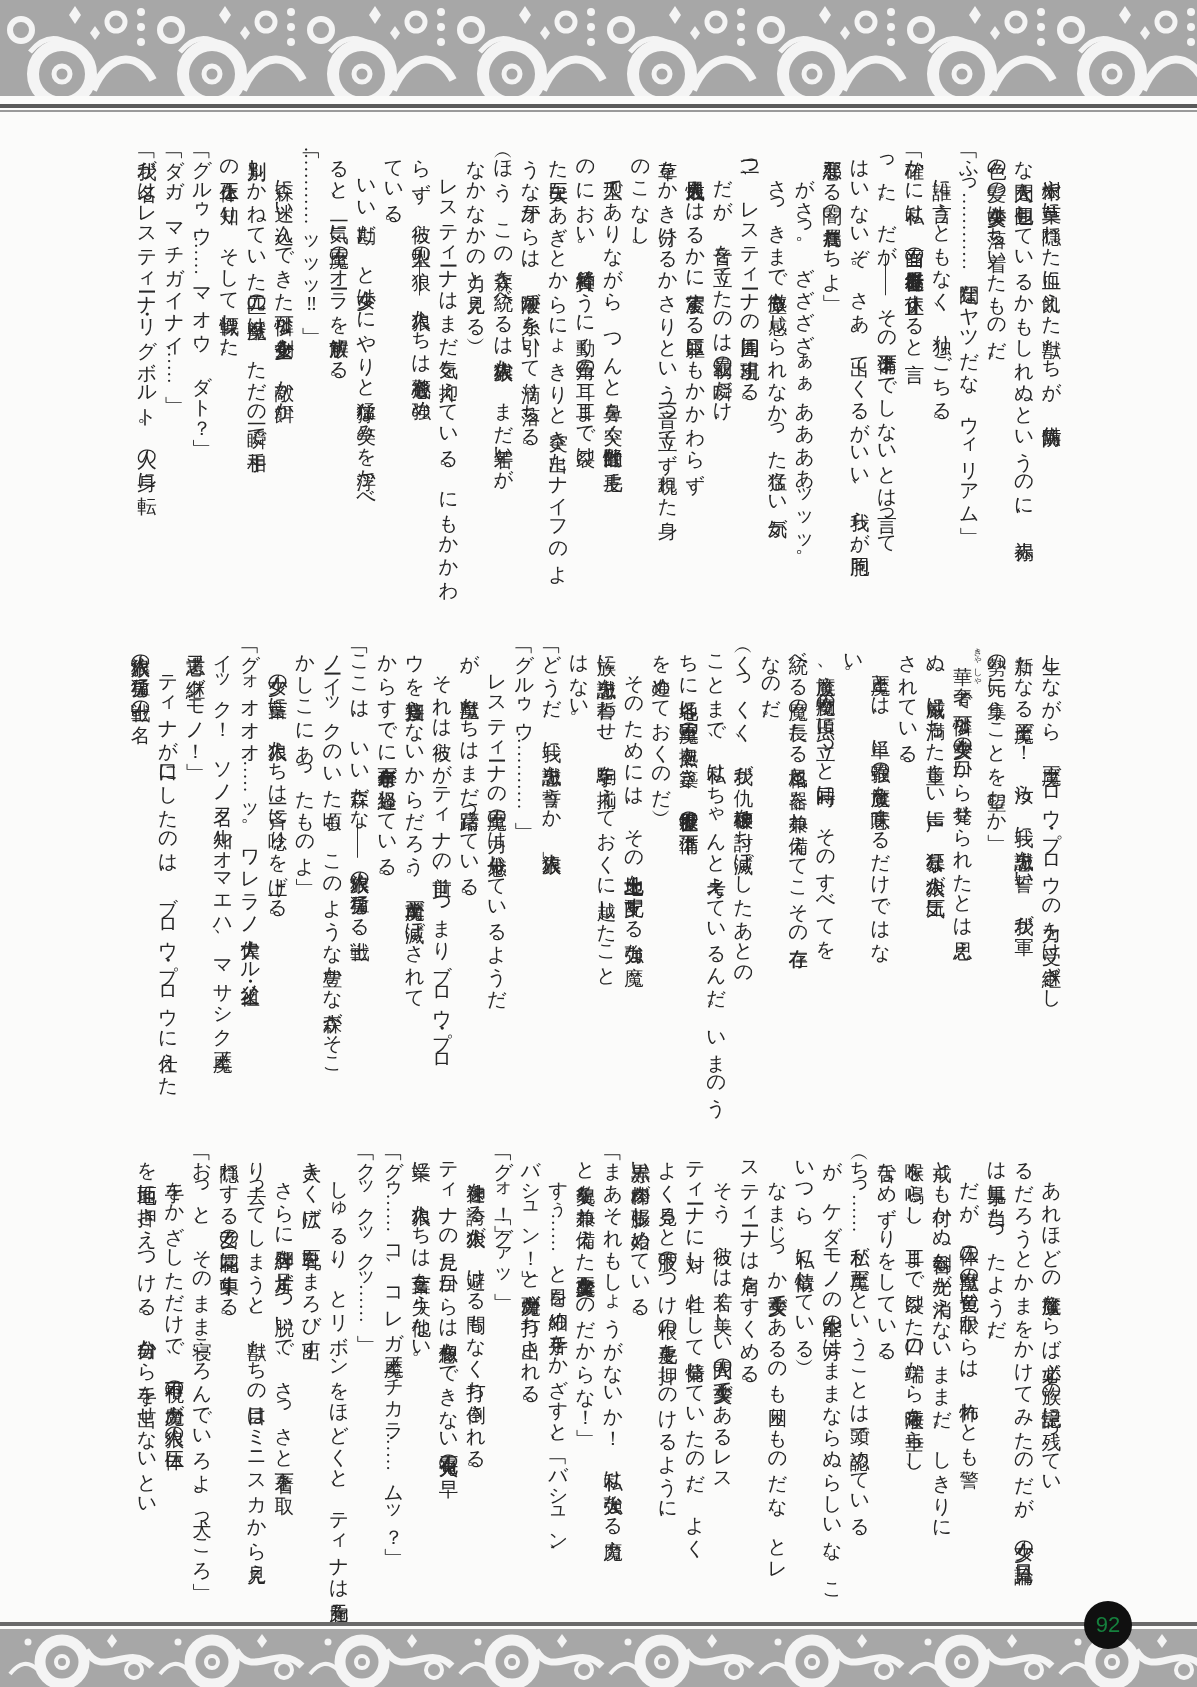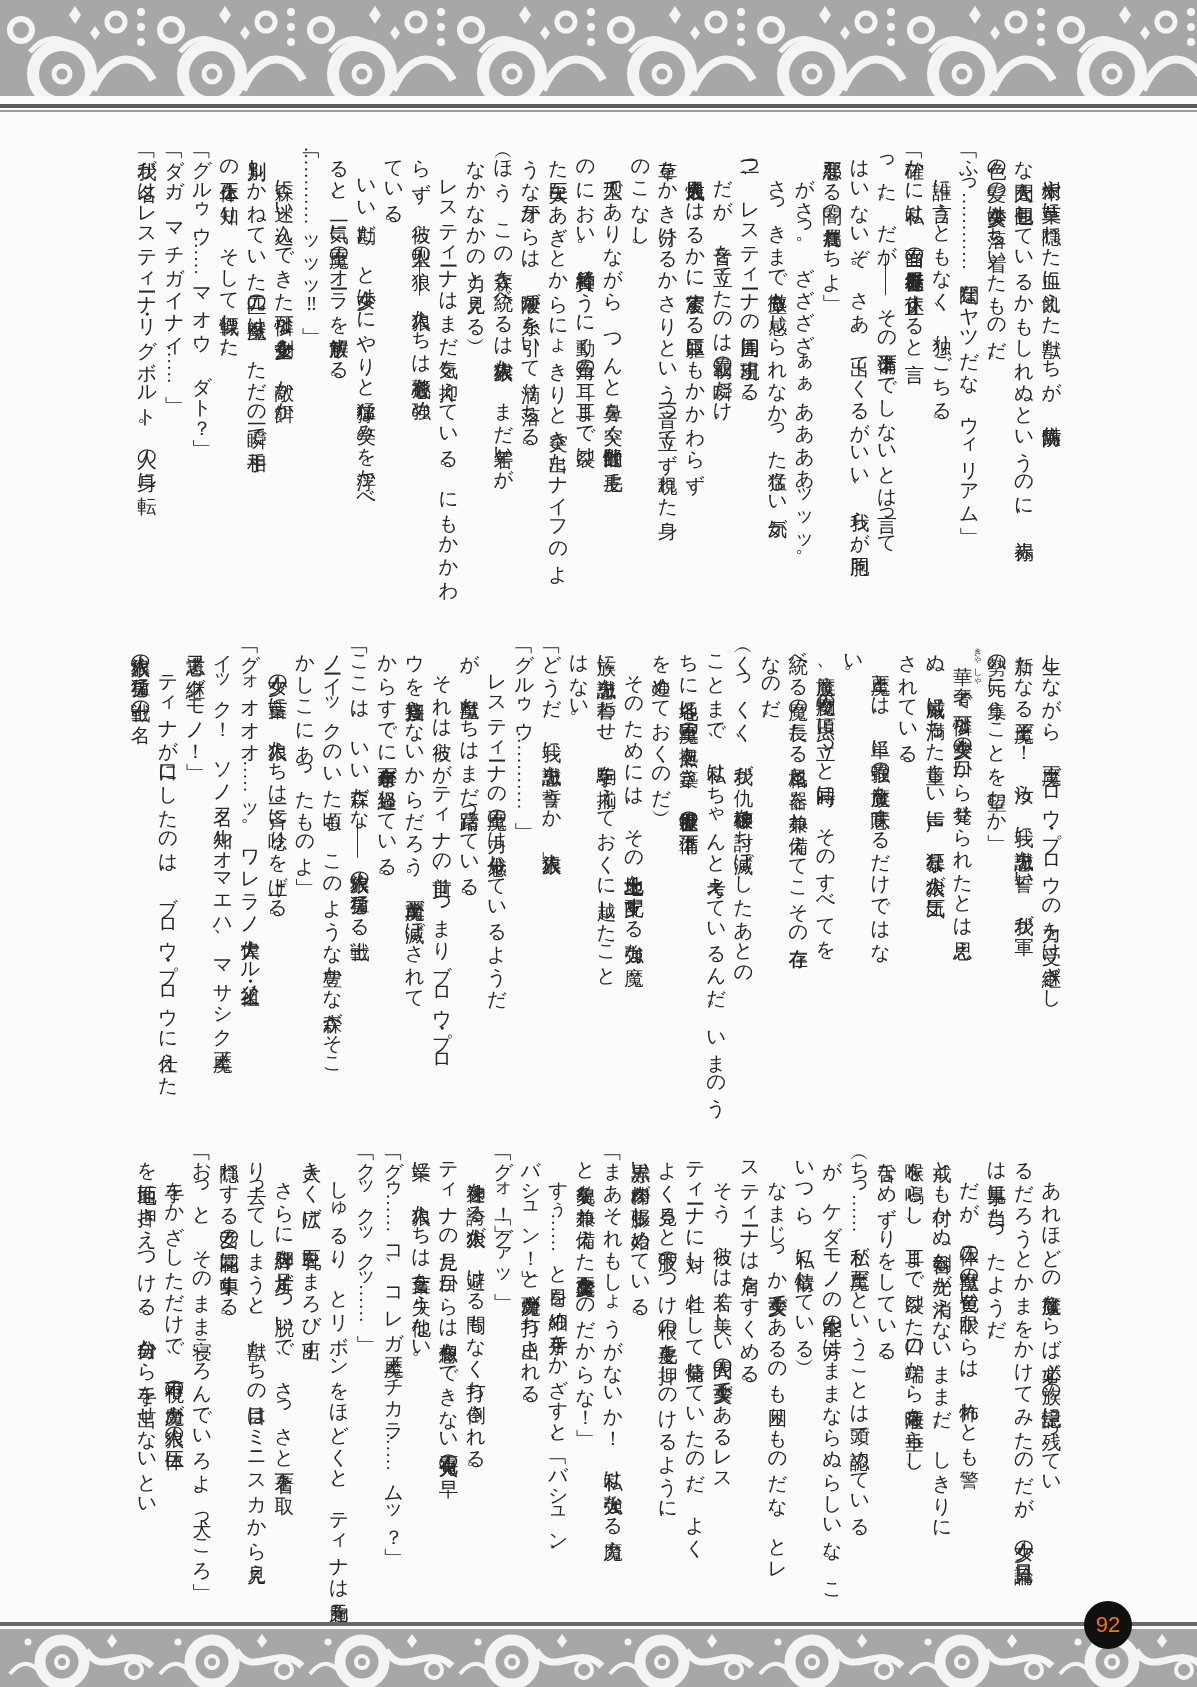--- a/index.html
+++ b/index.html
@@ -30,21 +30,21 @@
   #band3{top:1148px;}
   .col{margin:0;padding:0;white-space:nowrap;}
   ruby rt{font-size:9px;letter-spacing:0;color:#3a3a3a;}
   
   .page-badge{
     position:absolute;
     left:1084px;top:1601px;
     width:48px;height:48px;
     border-radius:50%;
     background:#101010;
-    color:#f97316;
+    color:#15803d;
     display:flex;align-items:center;justify-content:center;
     font-size:22px;
     font-family:"Liberation Sans","DejaVu Sans",sans-serif;
     z-index:5;
   }
 </style>
 </head>
 <body>
 
 <svg class="border-top" width="1197" height="113" viewBox="0 0 1197 113" aria-hidden="true">

